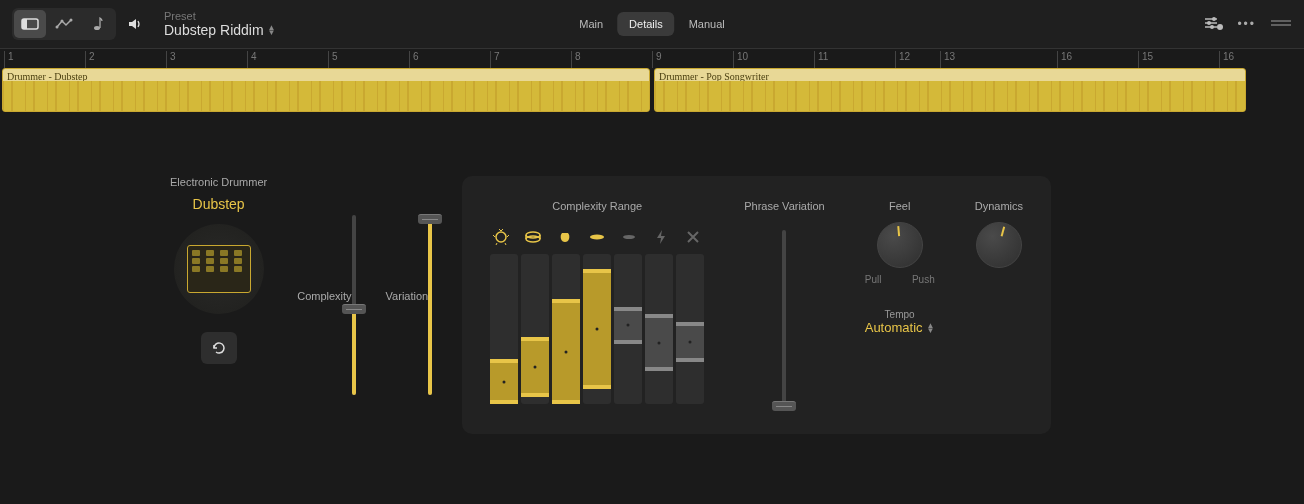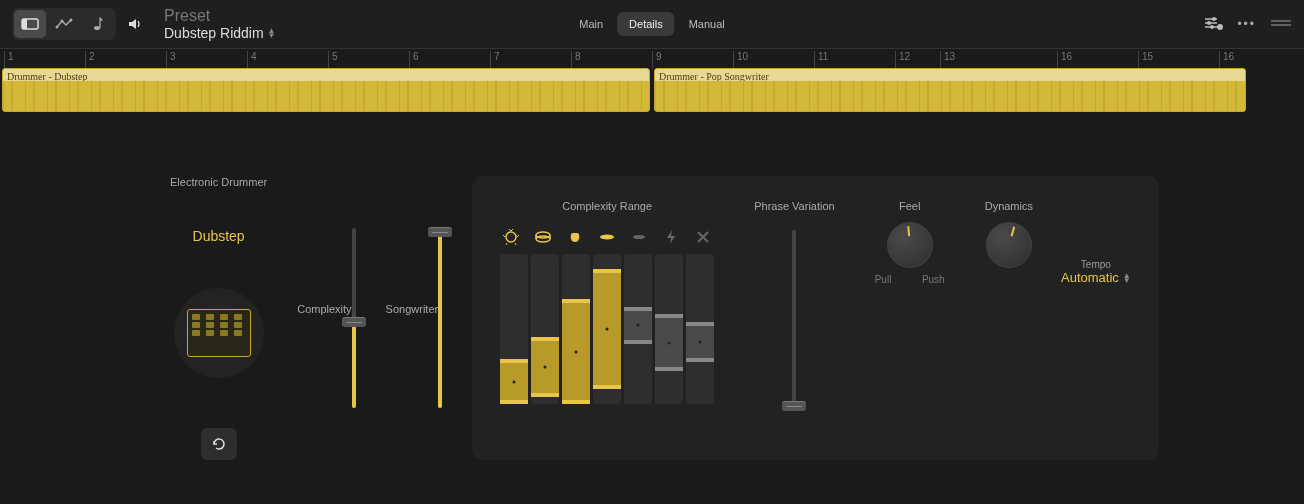--- a/index.html
+++ b/index.html
@@ -32,21 +32,21 @@
   height: 28px;
   border-radius: 5px;
   display: flex;
   align-items: center;
   justify-content: center;
   color: #ccc;
 }
 .tool-btn.active { background: #4a4a4a; }
 .vol-icon { width: 24px; height: 28px; display: flex; align-items: center; justify-content: center; color: #ccc; }
 .preset-block { display: flex; flex-direction: column; margin-left: 8px; }
-.preset-label { font-size: 16px; color: #777; }
+.preset-label { font-size: 11px; color: #777; }
 .preset-name { font-size: 14px; color: #ddd; display: flex; align-items: center; gap: 4px; }
 .chevrons { font-size: 8px; display: flex; flex-direction: column; line-height: 5px; color: #888; }
 .tabs { display: flex; gap: 2px; margin-left: auto; margin-right: auto; position: absolute; left: 50%; transform: translateX(-50%); }
 .tab { padding: 6px 12px; border-radius: 6px; font-size: 11px; color: #bbb; }
 .tab.active { background: #3a3a3a; color: #eee; }
 .toolbar-right { margin-left: auto; display: flex; gap: 14px; align-items: center; color: #aaa; }
 .ruler {
   height: 20px;
   background: #1a1a1a;
   position: relative;
@@ -65,21 +65,21 @@
   overflow: hidden;
 }
 .region-label { position: absolute; top: 2px; left: 4px; font-size: 10px; color: #4a3f10; font-weight: 500; }
 .region-wave { position: absolute; bottom: 0; height: 30px; width: 100%; background: repeating-linear-gradient(90deg, #c9a830 0px, #c9a830 1px, #d4b939 1px, #d4b939 8px, #c9a830 8px, #c9a830 10px, #d4b939 10px, #d4b939 22px); }
 .editor {
   display: flex;
   padding: 60px 40px 20px 170px;
   gap: 30px;
 }
 .section-title { font-size: 11px; color: #aaa; margin-bottom: 6px; }
-.drummer-type { display: flex; flex-direction: column; align-items: center; gap: 32px; }
+.drummer-type { display: flex; flex-direction: column; align-items: center; }
 .drummer-style { color: #e8c548; font-size: 14px; margin-top: 2px; margin-bottom: 12px; }
 .drum-machine {
   width: 90px; height: 90px; border-radius: 50%;
   background: radial-gradient(circle, #2a2a28 0%, #1f1f1d 100%);
   display: flex; align-items: center; justify-content: center;
   position: relative;
 }
 .drum-machine-inner {
   width: 64px; height: 48px; border: 1px solid #c9a830; border-radius: 3px;
   background: #2a2618;
@@ -120,21 +120,21 @@
 .cr-bar-wrap {
   width: 28px; height: 150px; background: #2e2e2e; border-radius: 3px;
   position: relative;
 }
 .cr-bar-fill { position: absolute; width: 100%; background: #b89a2a; border-radius: 2px; }
 .cr-bar-fill.dim { background: #4a4a4a; }
 .cr-bar-handle { position: absolute; width: 100%; height: 4px; background: #e8c548; }
 .cr-bar-handle.dim { background: #888; }
 .cr-bar-mid { position: absolute; left: 50%; top: 50%; width: 3px; height: 3px; background: #222; border-radius: 50%; transform: translate(-50%,-50%); }
 .phrase-var { display: flex; flex-direction: column; align-items: center; }
-.right-controls { display: flex; flex-direction: row; gap: 28px; }
+.right-controls { display: flex; flex-direction: column; gap: 4px; }
 .knob-row { display: flex; gap: 40px; }
 .knob-section { display: flex; flex-direction: column; align-items: center; }
 .knob-label { font-size: 11px; color: #aaa; margin-bottom: 10px; }
 .knob {
   width: 46px; height: 46px; border-radius: 50%;
   background: radial-gradient(circle at 35% 30%, #4a4a4a, #2e2e2e);
   border: 1px solid #444; position: relative;
 }
 .knob-tick { position: absolute; width: 2px; height: 10px; background: #e8c548; top: 3px; left: 50%; transform: translateX(-50%); transform-origin: 50% 20px; }
 .knob-sublabels { display: flex; justify-content: space-between; width: 70px; font-size: 10px; color: #777; margin-top: 6px; }
@@ -272,21 +272,21 @@
 
   <div class="slider-section">
     <div class="slider-label">Complexity</div>
     <div class="v-slider">
       <div class="v-slider-fill" style="height:48%"></div>
       <div class="v-slider-thumb" style="bottom:calc(48% - 5px)"></div>
     </div>
   </div>
 
   <div class="slider-section">
-    <div class="slider-label">Songwriter</div>
+    <div class="slider-label">Variation</div>
     <div class="v-slider">
       <div class="v-slider-fill" style="height:98%"></div>
       <div class="v-slider-thumb" style="bottom:calc(98% - 5px)"></div>
     </div>
   </div>
 
   <div class="panel">
 
     <div class="complexity-range">
       <div class="cr-title">Complexity Range</div>

